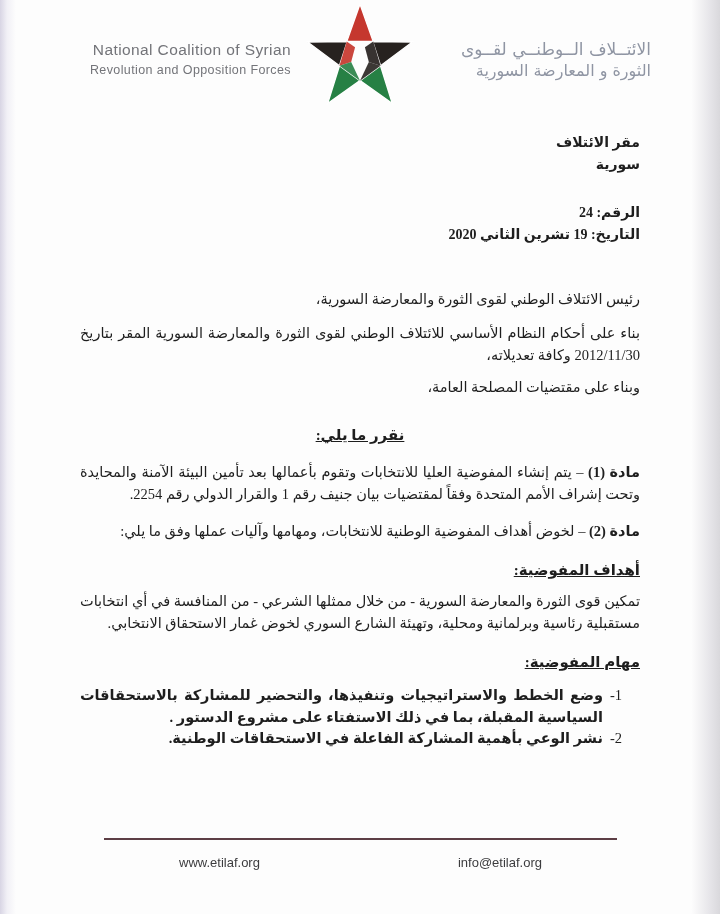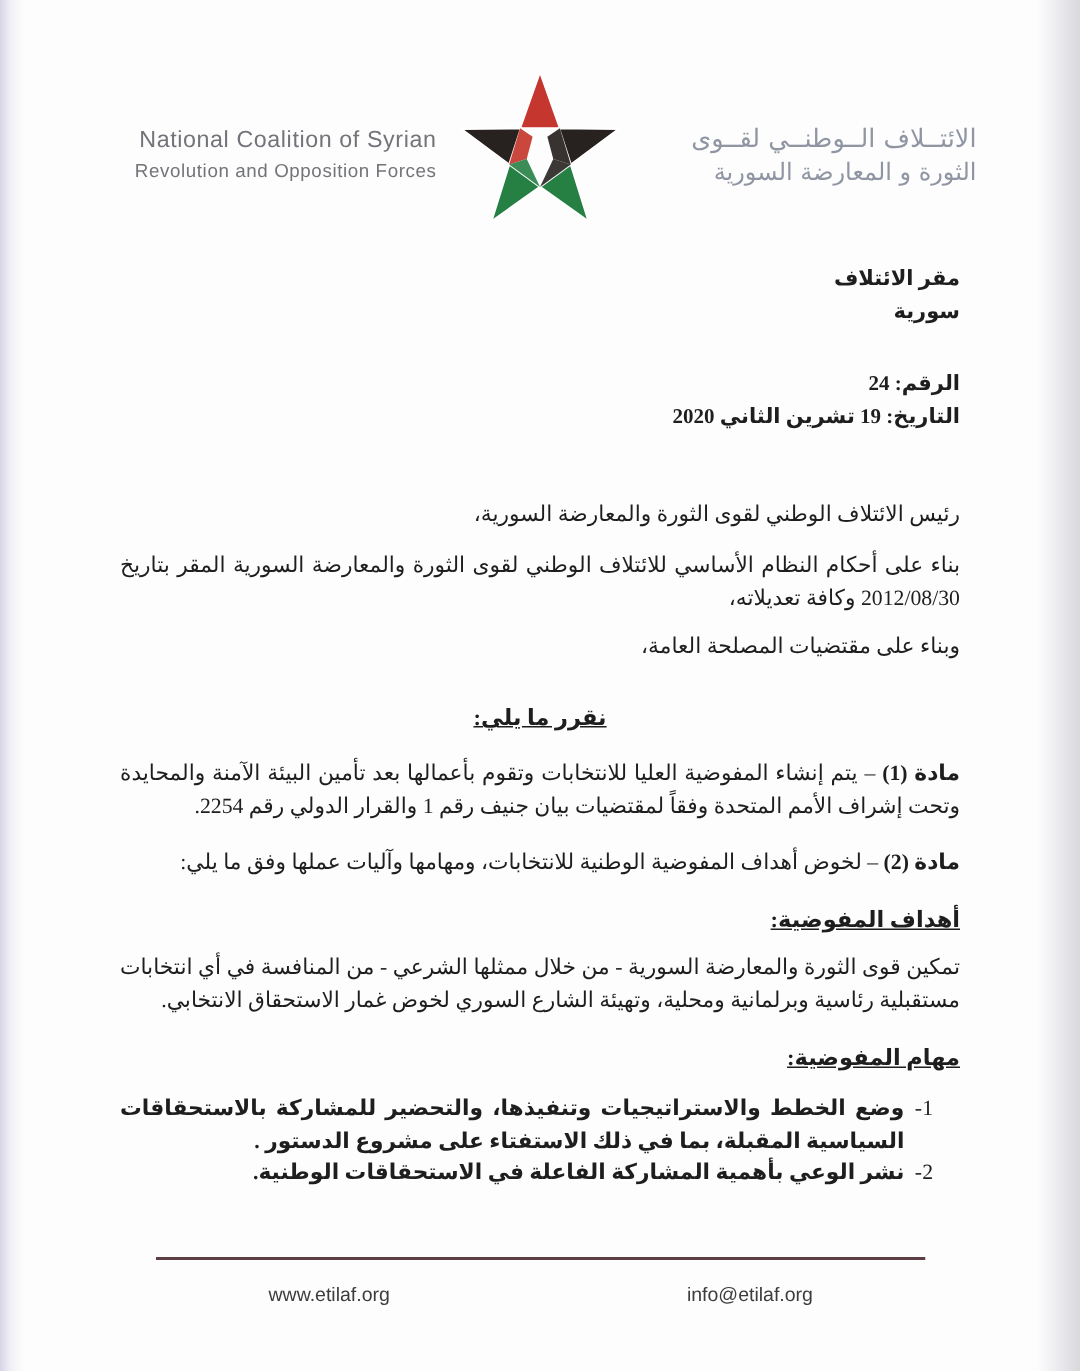--- a/index.html
+++ b/index.html
@@ -8,21 +8,21 @@
 
   .page {
     position:relative; width:720px; height:914px; overflow:hidden;
     background:linear-gradient(90deg,#d8d5e4 0,#f1f0f6 7px,#fdfdfd 16px,#fdfdfd 96%,#e6e5e9 98.6%,#d9d8dc 100%);
     color:#222;
   }
 
   
   .header {
     display:flex; align-items:center; justify-content:center;
-    gap:10px; padding-top:44px;
+    gap:10px; 
   }
   .org-en {
     width:222px; text-align:right;
     color:#737479; font-family:"Liberation Sans","DejaVu Sans",sans-serif;
     letter-spacing:.4px;
   }
   .org-en .l1 { font-size:15.5px; }
   .org-en .l2 { font-size:12.5px; margin-top:4px; }
   .star-wrap { width:118px; height:118px; flex:0 0 auto; }
   .org-ar {
@@ -104,21 +104,21 @@
       <div>سورية</div>
     </div>
 
     <div class="meta">
       <div>الرقم: 24</div>
       <div>التاريخ: 19 تشرين الثاني 2020</div>
     </div>
 
 
     <div class="p intro1">رئيس الائتلاف الوطني لقوى الثورة والمعارضة السورية،</div>
-    <div class="p intro2">بناء على أحكام النظام الأساسي للائتلاف الوطني لقوى الثورة والمعارضة السورية المقر بتاريخ 2012/08/30 وكافة تعديلاته،</div>
+    <div class="p intro2">بناء على أحكام النظام الأساسي للائتلاف الوطني لقوى الثورة والمعارضة السورية المقر بتاريخ 2012/11/30 وكافة تعديلاته،</div>
     <div class="p intro3">وبناء على مقتضيات المصلحة العامة،</div>
 
     <div class="decide">نقرر ما يلي:</div>
 
     <div class="p article">
       <span class="lbl">مادة (1)</span>
       <span>– يتم إنشاء المفوضية العليا للانتخابات وتقوم بأعمالها بعد تأمين البيئة الآمنة والمحايدة وتحت إشراف الأمم المتحدة وفقاً لمقتضيات بيان جنيف رقم 1 والقرار الدولي رقم 2254.</span>
     </div>
 
     <div class="p article">

